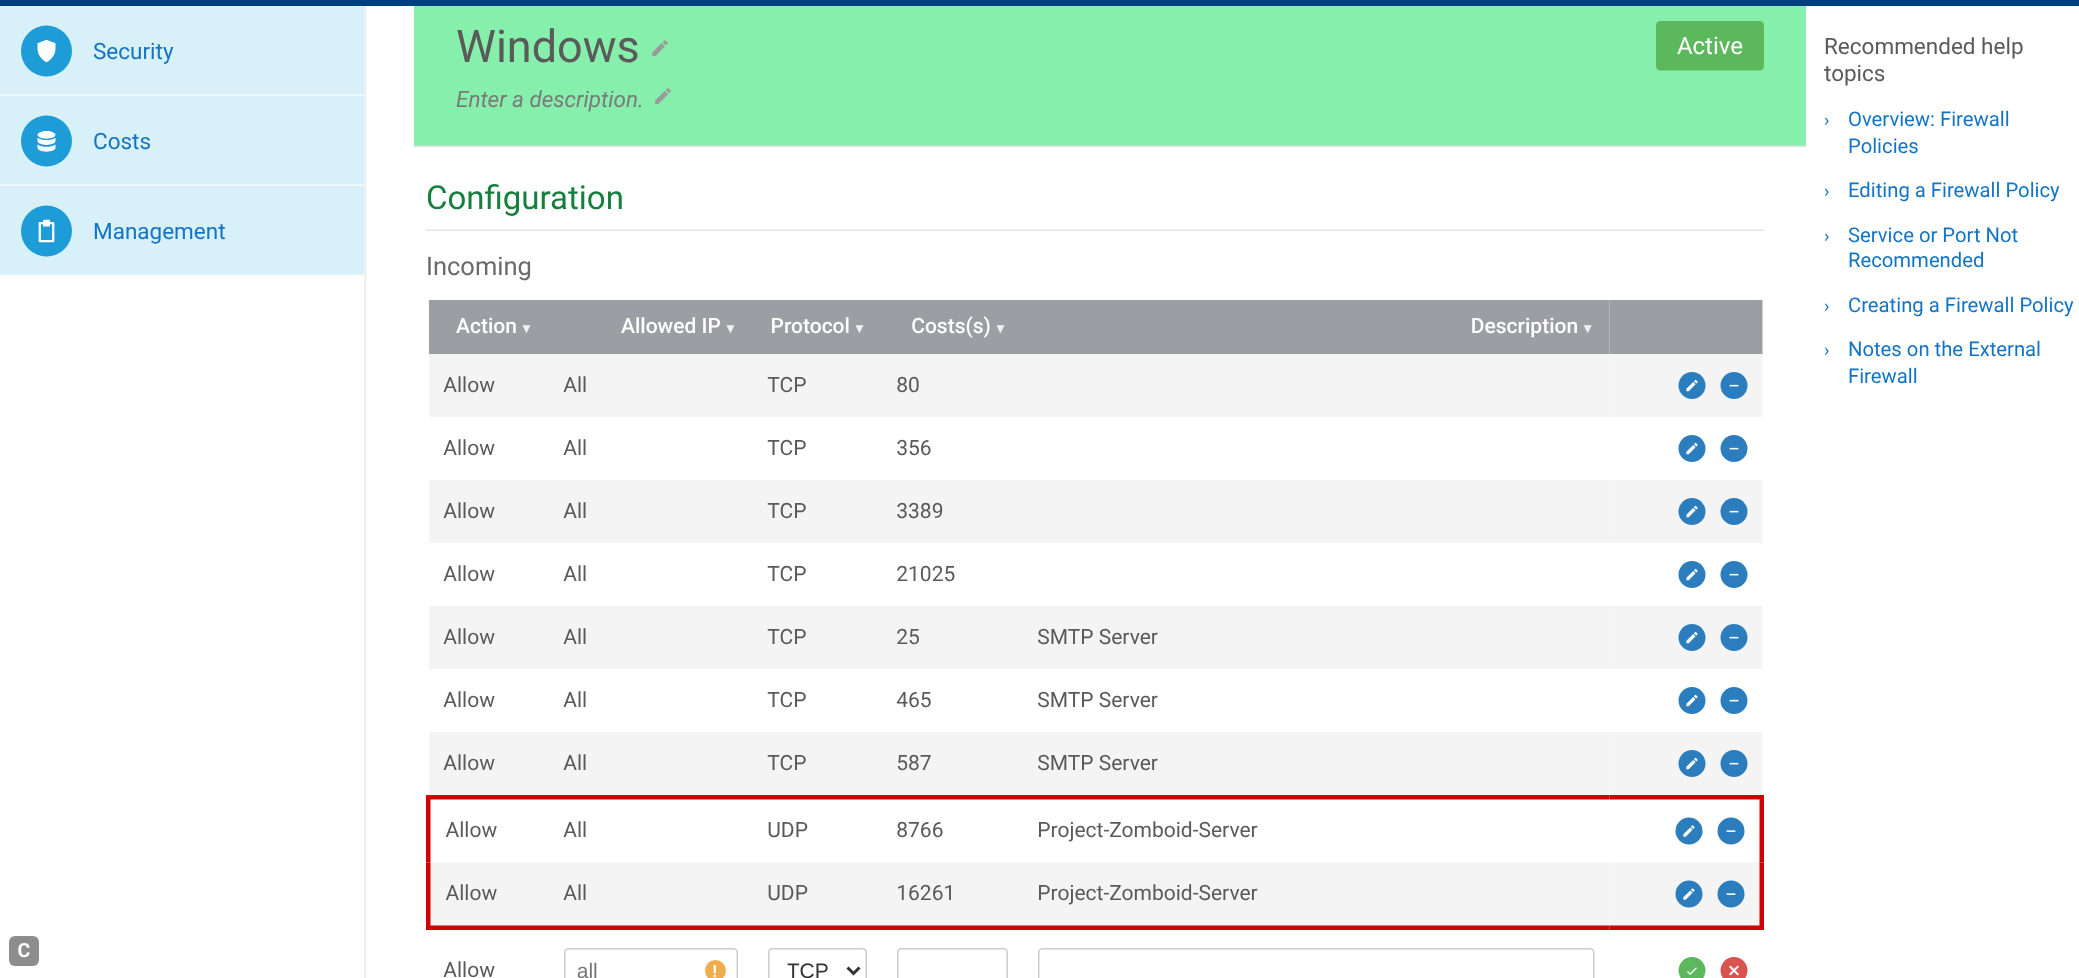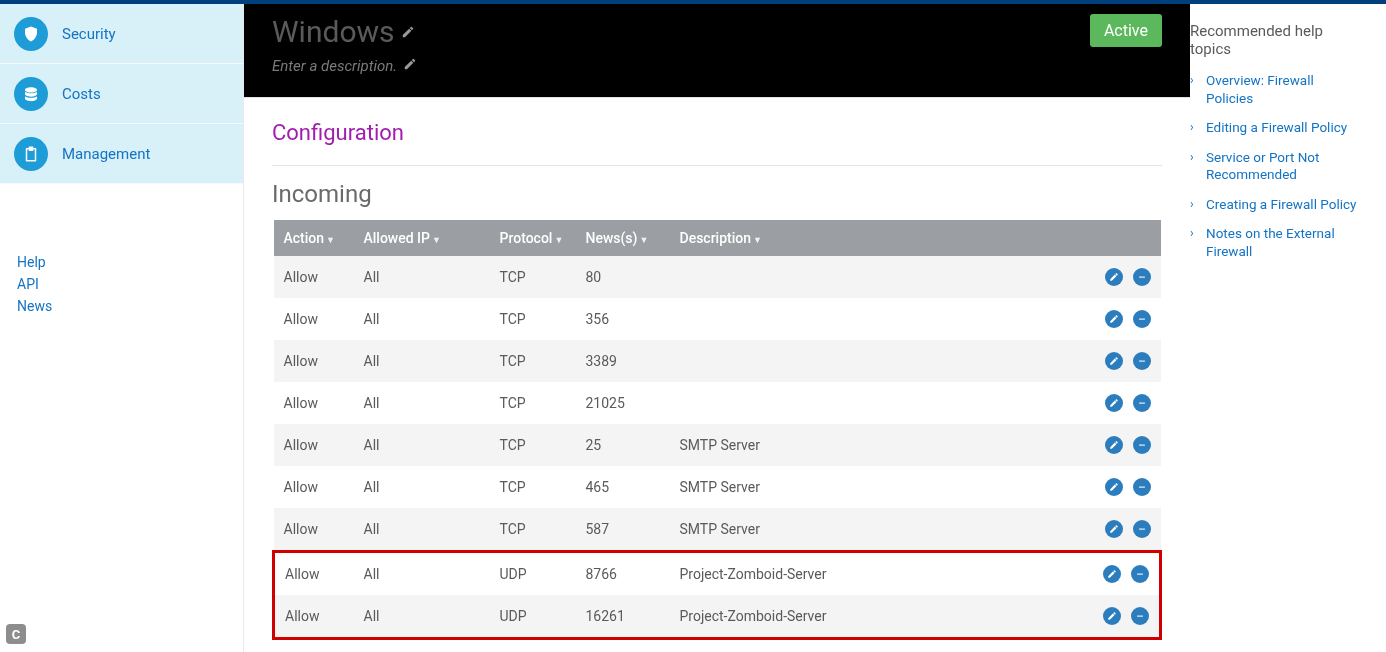--- a/index.html
+++ b/index.html
@@ -15,36 +15,37 @@
   }
 
   
   .topbar {
     height: 4px;
     background: #003f7d;
   }
   .layout {
     display: flex;
     height: calc(652px - 4px);
+    gap: 12px;
   }
   .sidebar {
     width: 243px;
     background: #ffffff;
     border-right: 1px solid #e9e9e9;
     display: flex;
     flex-direction: column;
   }
   .main {
     flex: 1;
     overflow: hidden;
     background: #fff;
   }
   .help {
     width: 168px;
-    padding: 18px 28px 0 0;
+    padding: 18px 2px 0 0;
   }
 
   
   .side-item {
     display: flex;
     align-items: center;
     height: 59px;
     padding-left: 14px;
     background: #d8f0f8;
     border-bottom: 1px solid #f4fbfd;
@@ -90,26 +91,27 @@
     color: #fff;
     font-weight: bold;
     font-size: 13px;
     display: flex;
     align-items: center;
     justify-content: center;
   }
 
   
   .page-head {
-    background: #000000;
+    background: #86efac;
     padding: 10px 28px 22px 28px;
     display: flex;
     justify-content: space-between;
     align-items: flex-start;
     border-bottom: 1px solid #e2e2e2;
+    margin-left: 20px;
   }
   .page-title {
     font-size: 30px;
     color: #5a5a5a;
     font-weight: 400;
     display: flex;
     align-items: center;
     gap: 6px;
   }
   .page-desc {
@@ -135,43 +137,43 @@
     font-size: 16px;
   }
 
   
   .config {
     padding: 22px 28px 0 28px;
   }
   h2.section {
     font-size: 22px;
     font-weight: 400;
-    color: #a21caf;
+    color: #15803d;
     margin: 0 0 10px 0;
-    padding-bottom: 20px;
+    padding-bottom: 8px;
     border-bottom: 1px solid #e4e4e4;
   }
   h3.sub {
-    font-size: 24px;
+    font-size: 17px;
     font-weight: 400;
     color: #6a6a6a;
     margin: 14px 0 12px 0;
   }
 
   
   table.rules {
     width: 100%;
     border-collapse: collapse;
     font-size: 14px;
   }
   table.rules thead th {
     background: #9b9ea2;
     color: #fff;
     font-weight: 500;
-    text-align: left;
+    text-align: right;
     padding: 10px 10px;
   }
   table.rules thead th .sort {
     font-size: 9px;
     opacity: .85;
     margin-left: 2px;
   }
   table.rules tbody td {
     padding: 12px 10px;
     color: #5a5a5a;
@@ -271,25 +273,20 @@
 
     <div class="side-item">
       <span class="side-icon">
         <svg viewBox="0 0 24 24">
             <path d="M9 2h6v2h3a1 1 0 011 1v16a1 1 0 01-1 1H6a1 1 0 01-1-1V5a1 1 0 011-1h3V2zm0 4H7v14h10V6h-2v2H9V6z"></path>
           </svg>
       </span>
       <span>Management</span>
     </div>
 
-    <div class="side-links">
-      <a>Help</a>
-      <a>API</a>
-      <a>News</a>
-    </div>
   </div>
 
   <div class="main">
 
     <div class="page-head">
       <div>
         <div class="page-title">
           <span>Windows</span>
           <svg class="pencil" viewBox="0 0 24 24">
               <path d="M3 17.25V21h3.75l11-11-3.75-3.75-11 11zM20.7 7.04a1 1 0 000-1.41l-2.34-2.34a1 1 0 00-1.41 0L15 5.24l3.75 3.75 1.95-1.95z"></path>
@@ -316,21 +313,21 @@
             <col class="col-proto">
           <col class="col-ports">
             <col class="col-desc">
             <col class="col-btns">
         </colgroup>
         <thead>
           <tr>
             <th><span>Action</span><span class="sort">▼</span></th>
             <th><span>Allowed IP</span><span class="sort">▼</span></th>
             <th><span>Protocol</span><span class="sort">▼</span></th>
-            <th><span>News(s)</span><span class="sort">▼</span></th>
+            <th><span>Costs(s)</span><span class="sort">▼</span></th>
             <th><span>Description</span><span class="sort">▼</span></th>
             <th></th>
           </tr>
         </thead>
         <tbody id="rules-body">
             <tr>
               <td>Allow</td>
               <td>All</td>
               <td>TCP</td>
               <td>80</td>

